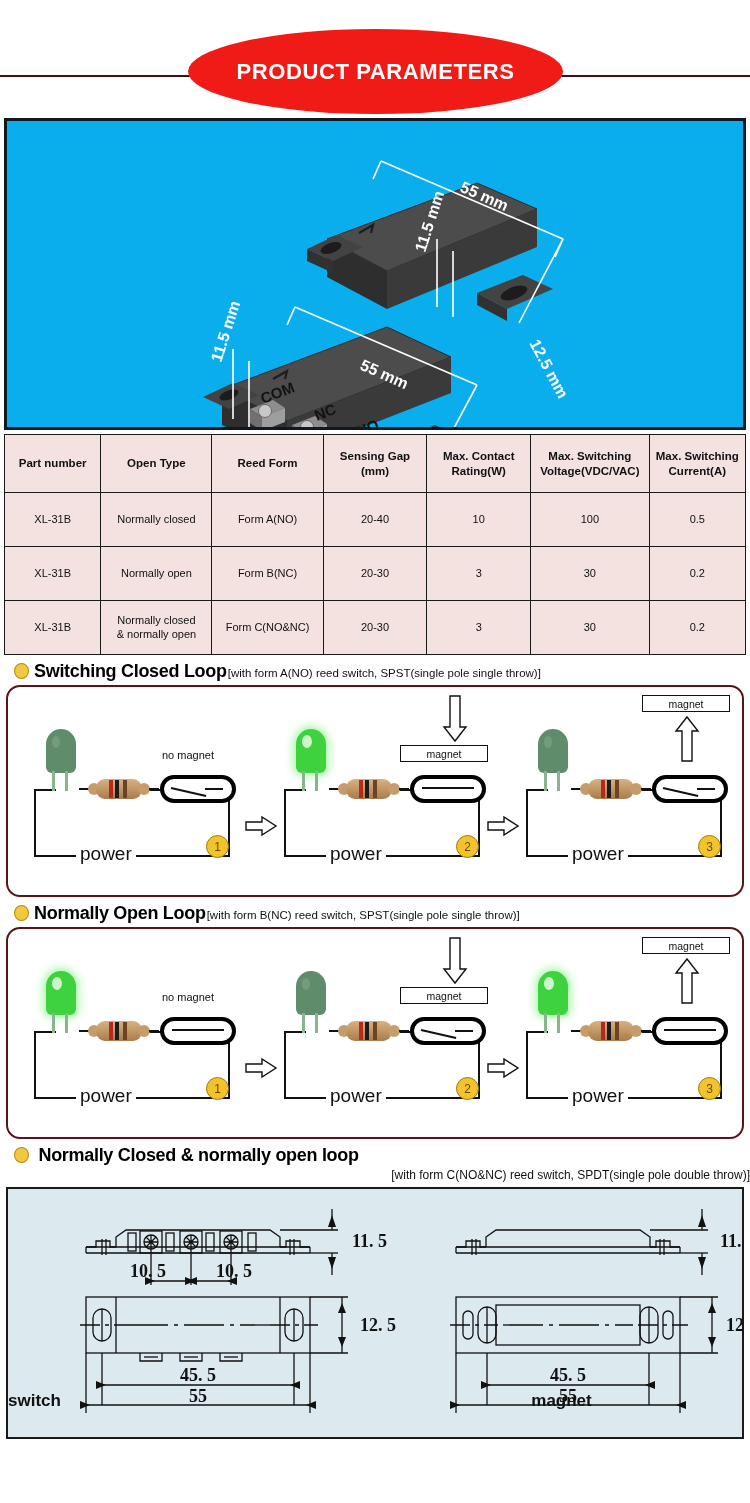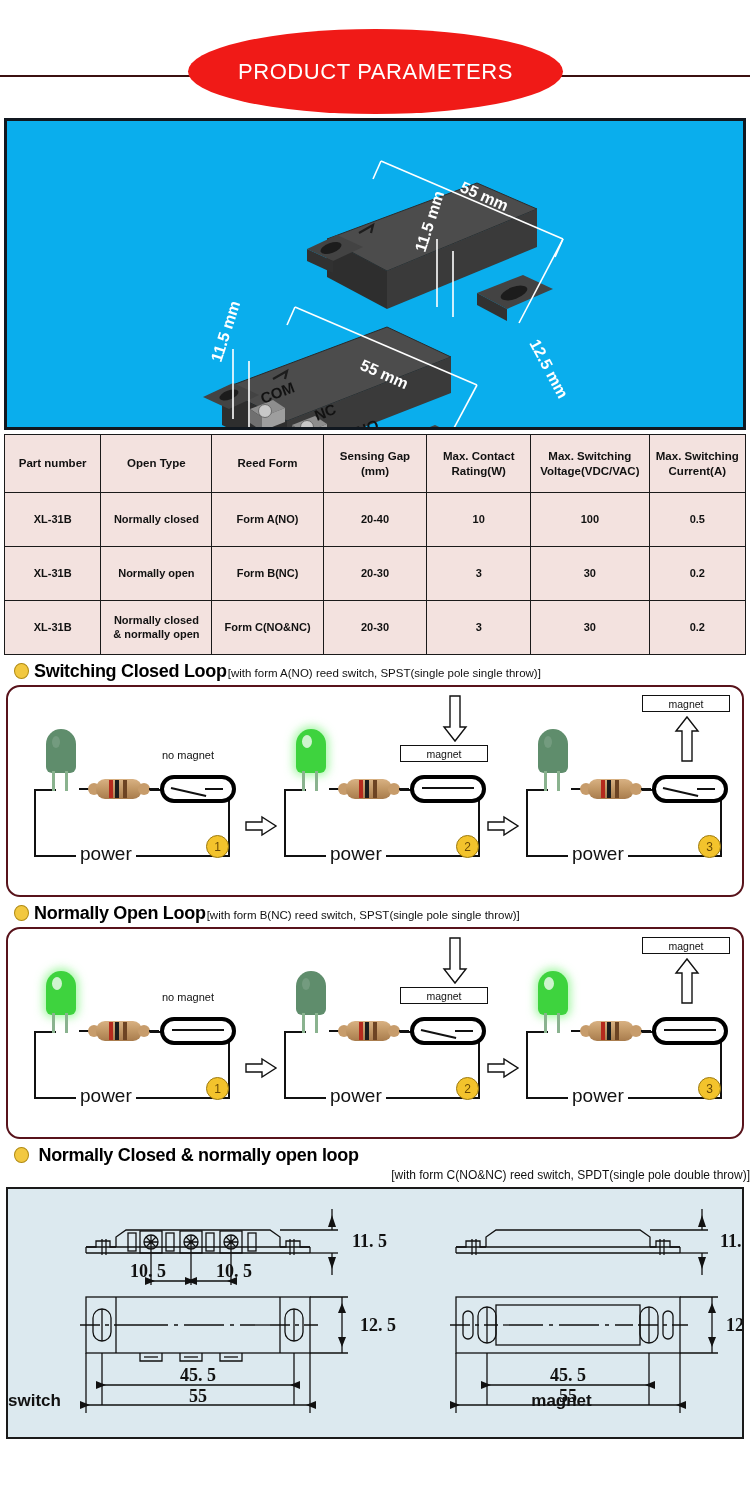--- a/index.html
+++ b/index.html
@@ -37,21 +37,21 @@
     height: 85px;
     background: #f01a17;
     border-radius: 50%;
     display: flex;
     align-items: center;
     justify-content: center;
   }
   .header-ellipse .title {
     color: #ffffff;
     font-size: 22px;
-    font-weight: normal;
+    font-weight: bold;
     letter-spacing: 0.6px;
     font-family: "Liberation Sans", sans-serif;
   }
 
   
   .photo-panel {
     position: relative;
     margin: 0 4px;
     width: 742px;
     height: 312px;
@@ -79,21 +79,21 @@
     font-family: "Liberation Sans", sans-serif;
   }
   table.spec th {
     font-size: 11.5px;
     font-weight: bold;
     height: 58px;
     line-height: 1.25;
   }
   table.spec td {
     font-size: 11px;
-    font-weight: bold;
+    font-weight: normal;
     height: 54px;
     line-height: 1.25;
   }
 
   
   .sec-head {
     display: flex;
     align-items: baseline;
     padding: 6px 0 3px 14px;
   }

